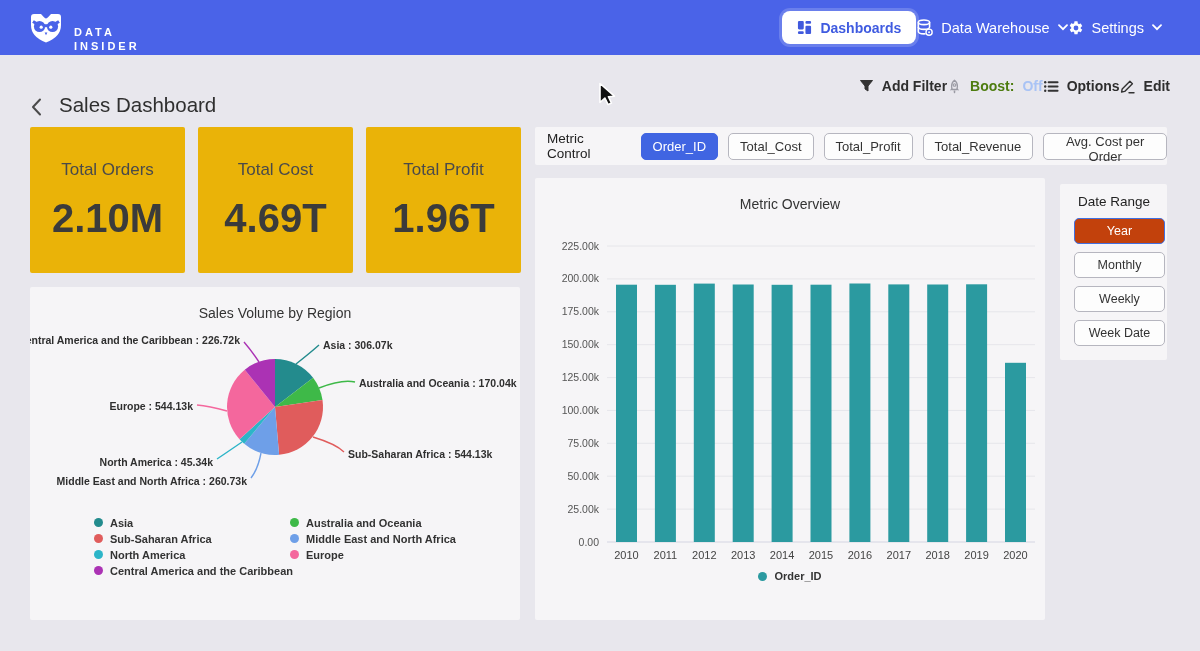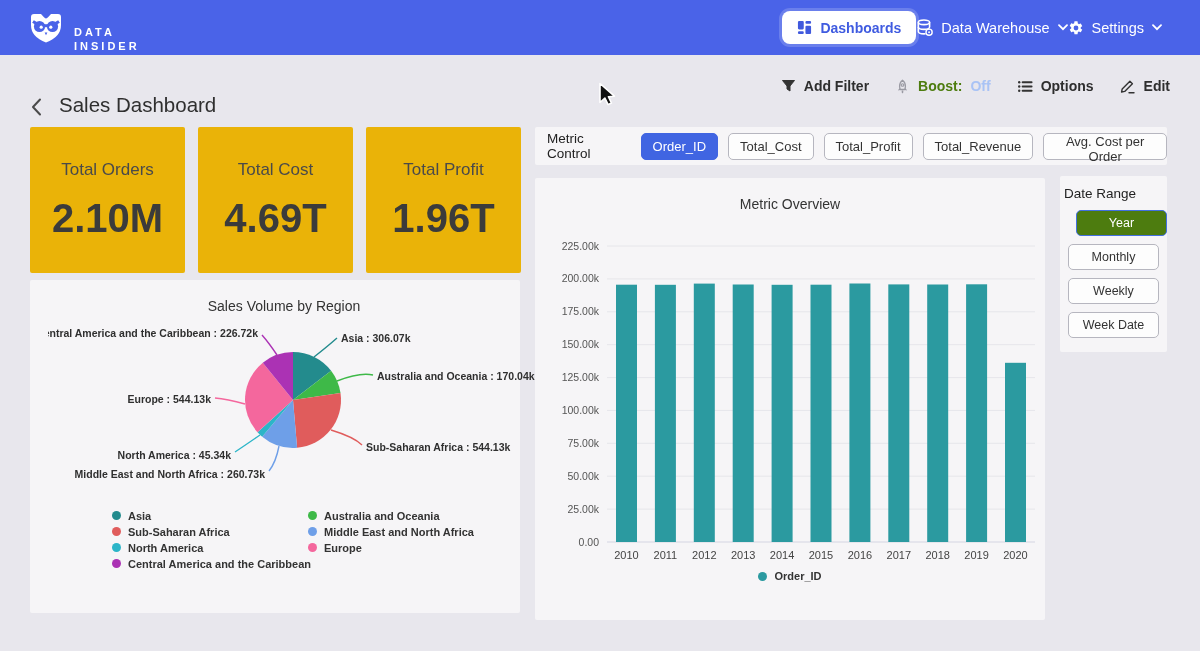--- a/index.html
+++ b/index.html
@@ -15,21 +15,21 @@
   .nav-pill { display:flex; align-items:center; gap:8px; background:#fff; border:none; border-radius:8px;
               height:33px; padding:0 15px; color:#3f5be0; font-size:14px; font-weight:bold; cursor:pointer;
               box-shadow:0 0 0 3px rgba(255,255,255,.18); }
   .nav-item { display:flex; align-items:center; gap:8px; color:#fff; font-size:14.5px; cursor:pointer; }
 
   
   .page-header { position:absolute; top:55px; left:0; width:1200px; height:62px;
                  display:flex; align-items:flex-end; }
   .back-btn { margin-left:30px; background:none; border:none; cursor:pointer; display:flex; align-items:center; }
   .page-title { margin-left:16px; font-size:20.5px; color:#2f2f2f; font-weight:500; }
-  .header-actions { position:absolute; right:30px; top:0; height:62px; display:flex; align-items:center; gap:26px; }
+  .header-actions { position:absolute; right:30px; top:0; height:62px; display:flex; align-items:center; }
   .h-action { display:flex; align-items:center; gap:8px; font-size:14px; font-weight:bold; color:#2e2e2e; cursor:pointer; background:none; border:none; }
   .h-action.boost { cursor:default; }
   .boost-label { color:#4d7c0f; font-weight:bold; }
   .boost-state { color:#a9c3f5; font-weight:bold; }
 
   .card { position:absolute; background:#f6f5f7; border-radius:2px; }
 
   
   .kpi-row { position:absolute; left:30px; top:127px; display:flex; gap:13px; }
   .kpi-card { width:155px; height:146px; background:#eab308; display:flex; flex-direction:column;
@@ -38,38 +38,38 @@
   .kpi-value { font-size:40px; color:#3b3b3b; font-weight:bold; }
 
   
   .metric-strip { left:535px; top:127px; width:632px; height:38px; display:flex; align-items:center; gap:10px; padding-left:12px; }
   .metric-label { font-size:13.5px; color:#222; margin-right:2px; }
   .chip { height:27px; padding:0 11px; border:1px solid #b6b6bf; border-radius:5px; background:#fdfdfd;
           font-size:13px; color:#333; cursor:pointer; font-family:inherit; }
   .chip.selected { background:#4065e2; border-color:#4065e2; color:#fff; }
 
   
-  .pie-card { left:30px; top:280px; width:490px; height:333px;padding-left:18px; }
+  .pie-card { left:30px; top:287px; width:490px; height:333px; }
   .chart-title { text-align:center; font-size:14px; color:#333; font-weight:500; padding-top:18px; }
   .pie-svg { display:block; margin-top:6px; }
   .pie-legend { display:grid; grid-template-columns:196px auto; column-gap:0; row-gap:3px; margin:4px 0 0 64px; }
   .legend-item { display:flex; align-items:center; gap:7px; height:13px; }
   .legend-dot { width:9px; height:9px; border-radius:50%; flex:none; }
   .legend-text { font-size:11px; font-weight:bold; color:#333; white-space:nowrap; }
 
   
   .bar-card { left:535px; top:178px; width:510px; height:442px; }
   .bar-legend { display:flex; align-items:center; justify-content:center; gap:7px; margin-top:2px; }
 
   
-  .date-card { left:1060px; top:176px; width:107px; height:176px; padding:10px 0; }
+  .date-card { left:1060px; top:184px; width:107px; height:176px; padding:10px 14px; }
   .date-label { font-size:13.5px; color:#222; margin:0 0 9px 4px; }
   .date-btn { display:block; width:91px; height:26px; margin:0 auto 8px auto; border:1px solid #b6b6bf; border-radius:5px;
               background:#fdfdfd; font-size:12.5px; color:#333; cursor:pointer; font-family:inherit; }
-  .date-btn.selected { background:#4d7c0f; border-color:#4270e0; color:#fff;margin-left:16px; }
+  .date-btn.selected { background:#c2410c; border-color:#4270e0; color:#fff; }
 
   .cursor { position:absolute; left:598px; top:82px; pointer-events:none; z-index:50; }
   svg { display:block; }
 </style>
 </head>
 <body>
 
 <div class="topnav">
   <div class="brand">
     <span>

